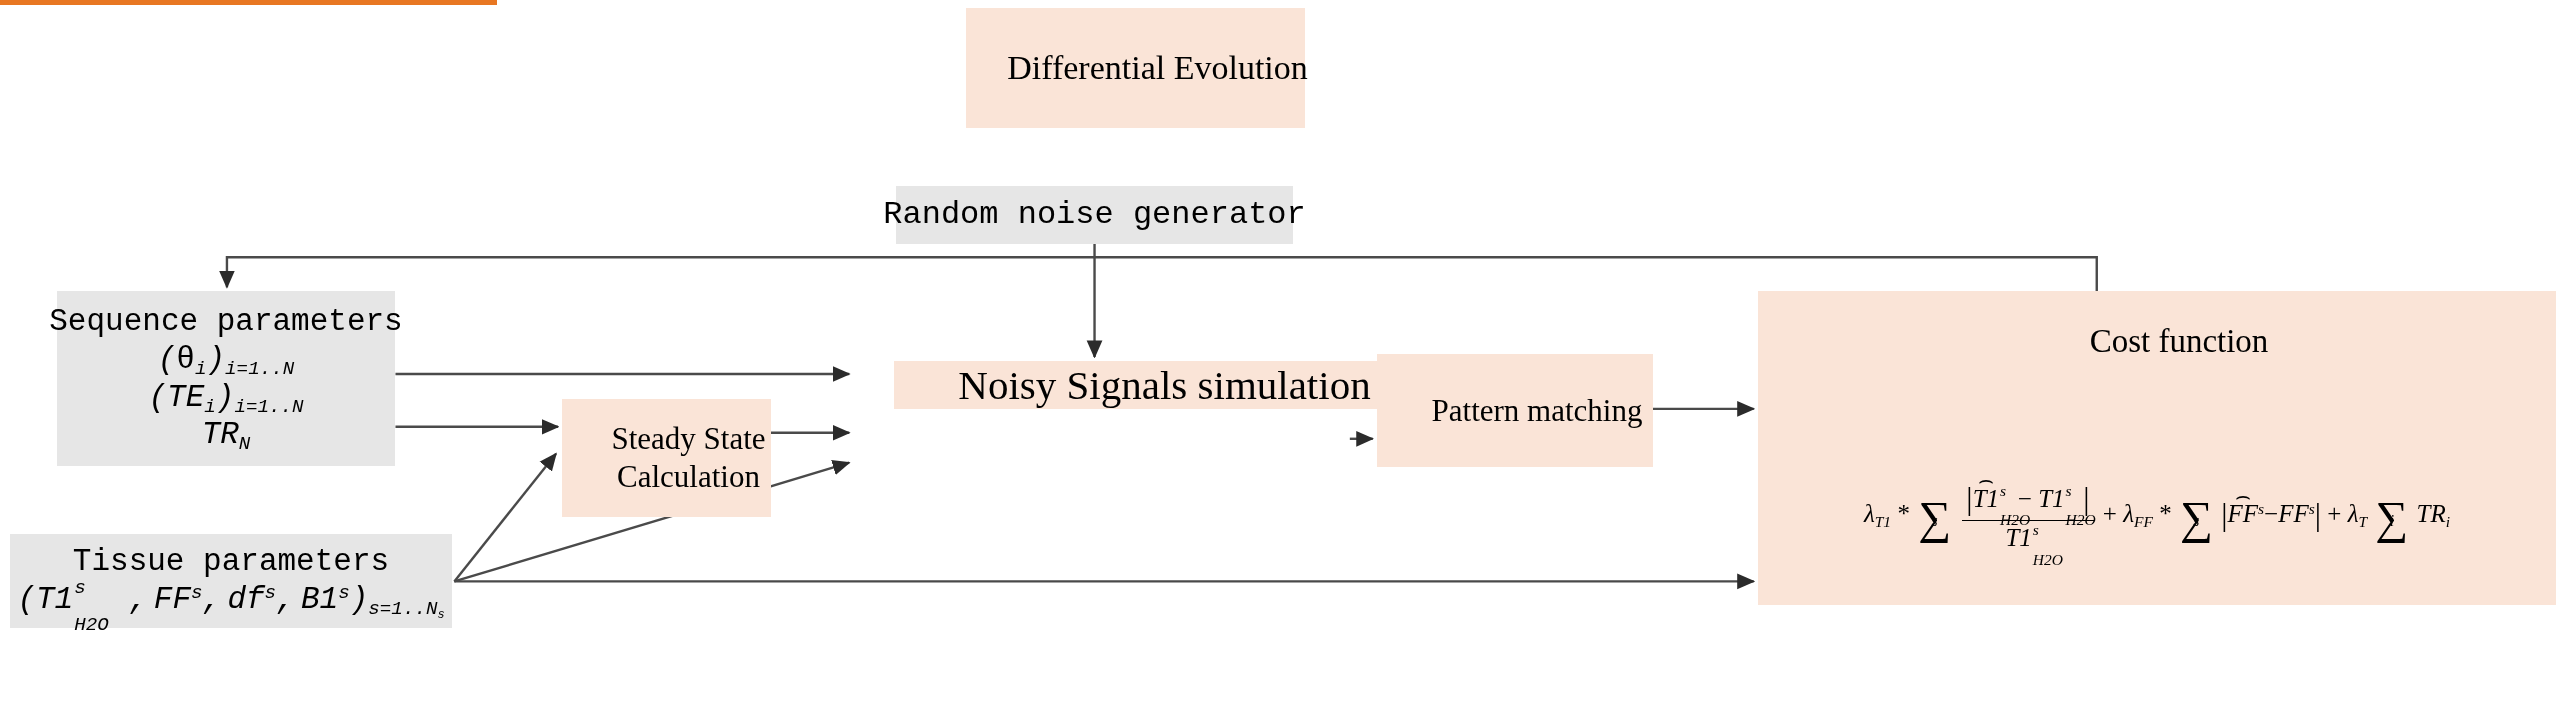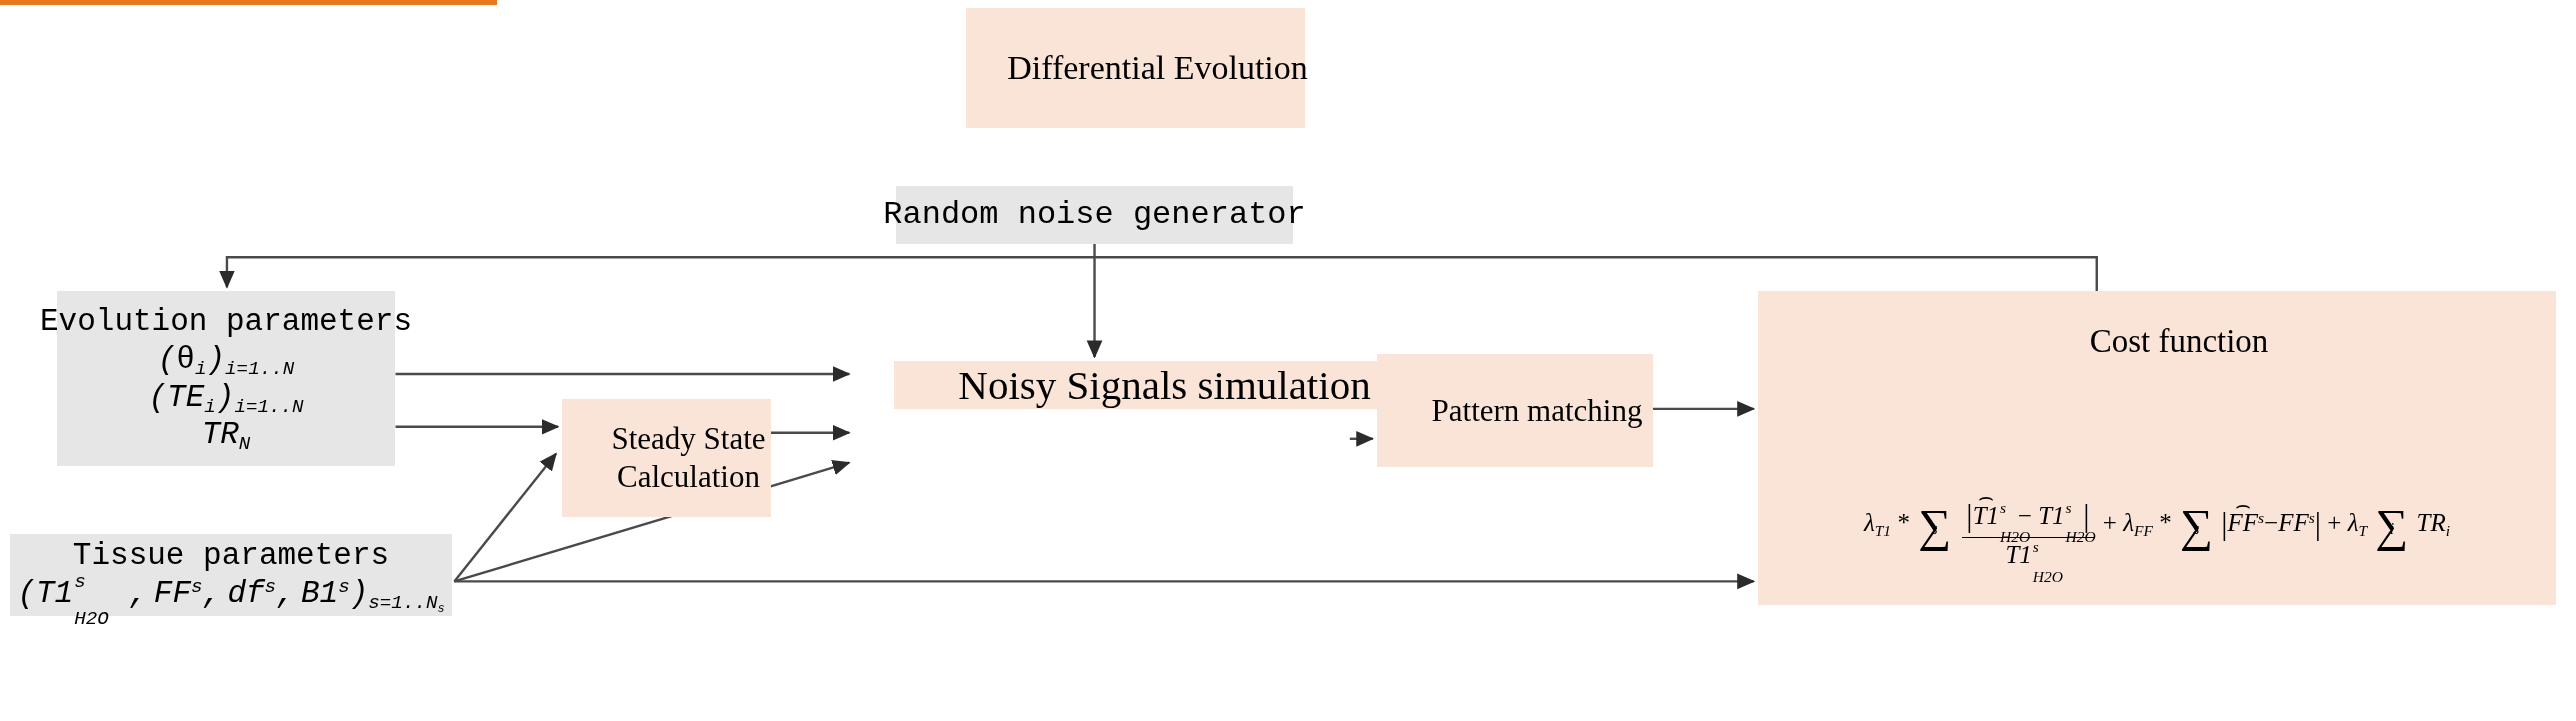--- a/index.html
+++ b/index.html
@@ -41,21 +41,21 @@
   }
   #node-random-noise-generator {
     left: 896px; top: 186px; width: 397px; height: 58px;
     font-size: 32px;
   }
   #node-sequence-parameters {
     left: 57px; top: 291px; width: 338px; height: 175px;
     font-size: 31px;
   }
   #node-tissue-parameters {
-    left: 10px; top: 534px; width: 442px; height: 82px;
+    left: 10px; top: 534px; width: 442px; height: 94px;
     font-size: 31px;
   }
   #node-steady-state {
     left: 562px; top: 399px; width: 209px; height: 118px;
     font-size: 31px;
   }
   #node-noisy-signals {
     left: 894px; top: 361px; width: 497px; height: 48px;
     font-size: 41px;
   }
@@ -128,21 +128,21 @@
     font-size: 0.34em;
     font-style: italic;
   }
   .frac {
     display: inline-block;
     vertical-align: middle;
     text-align: center;
     margin: 0 3px;
     line-height: 1.18;
   }
-  .frac .num { display: block; border-bottom: 1.6px solid #000; padding: 0 4px 2px; margin-top: 17px; }
+  .frac .num { display: block; border-bottom: 1.6px solid #000; padding: 0 4px 2px; }
   .frac .den { display: block; padding: 2px 4px 0; }
   .hat { position: relative; display: inline-block; }
   .hat::before {
     content: "⌢";
     position: absolute;
     left: 50%;
     transform: translateX(-50%) scaleX(1.15);
     top: -0.72em;
     font-size: 0.85em;
     font-style: normal;
@@ -196,21 +196,21 @@
 
   <div class="node peach" id="node-differential-evolution">
     <span class="lbl">Differential Evolution</span>
   </div>
 
   <div class="node grey" id="node-random-noise-generator">
     <span class="lbl">Random noise generator</span>
   </div>
 
   <div class="node grey" id="node-sequence-parameters">
-    <span class="lbl">Evolution parameters</span>
+    <span class="lbl">Sequence parameters</span>
 
     <span class="lbl mi">(<span class="mup">θ</span><sub>i</sub>)<sub>i=1..N</sub></span>
 
     <span class="lbl mi">(TE<sub>i</sub>)<sub>i=1..N</sub></span>
 
     <span class="lbl mi">TR<sub>N</sub></span>
   </div>
 
   <div class="node grey" id="node-tissue-parameters">
     <span class="lbl">Tissue parameters</span>

